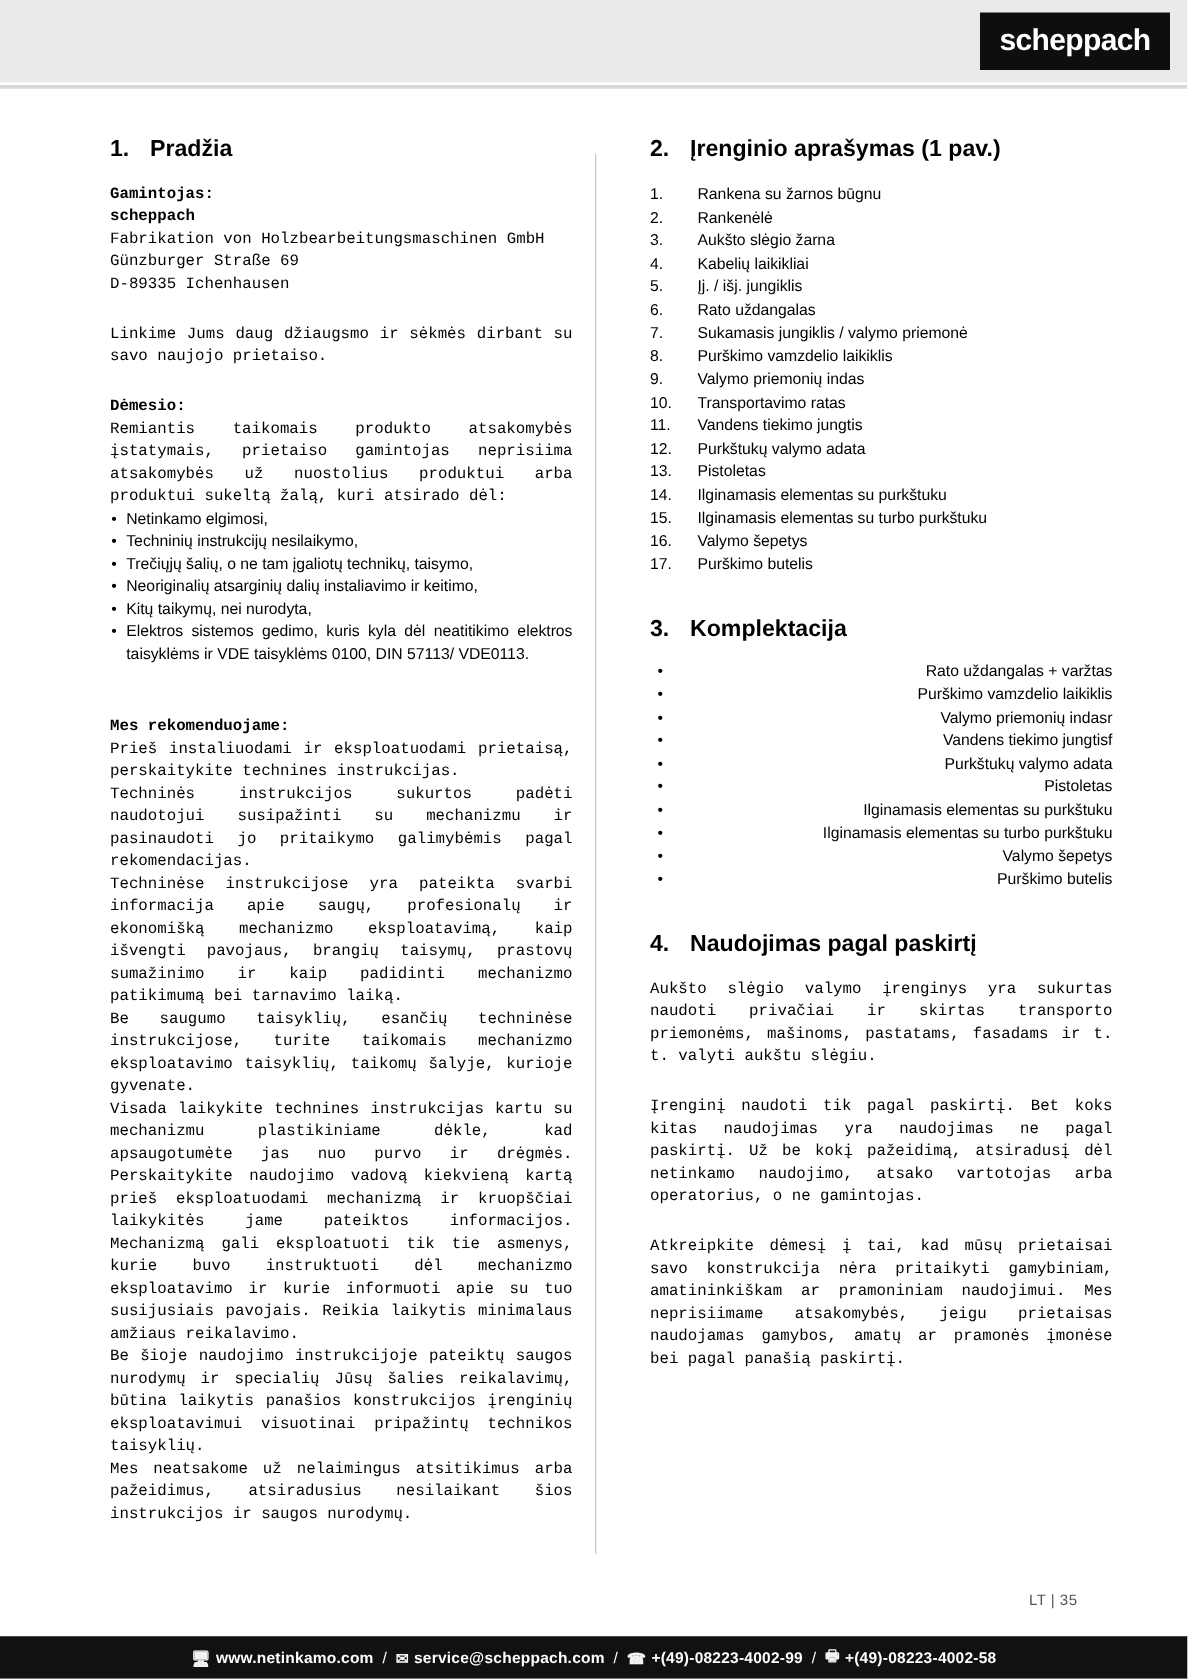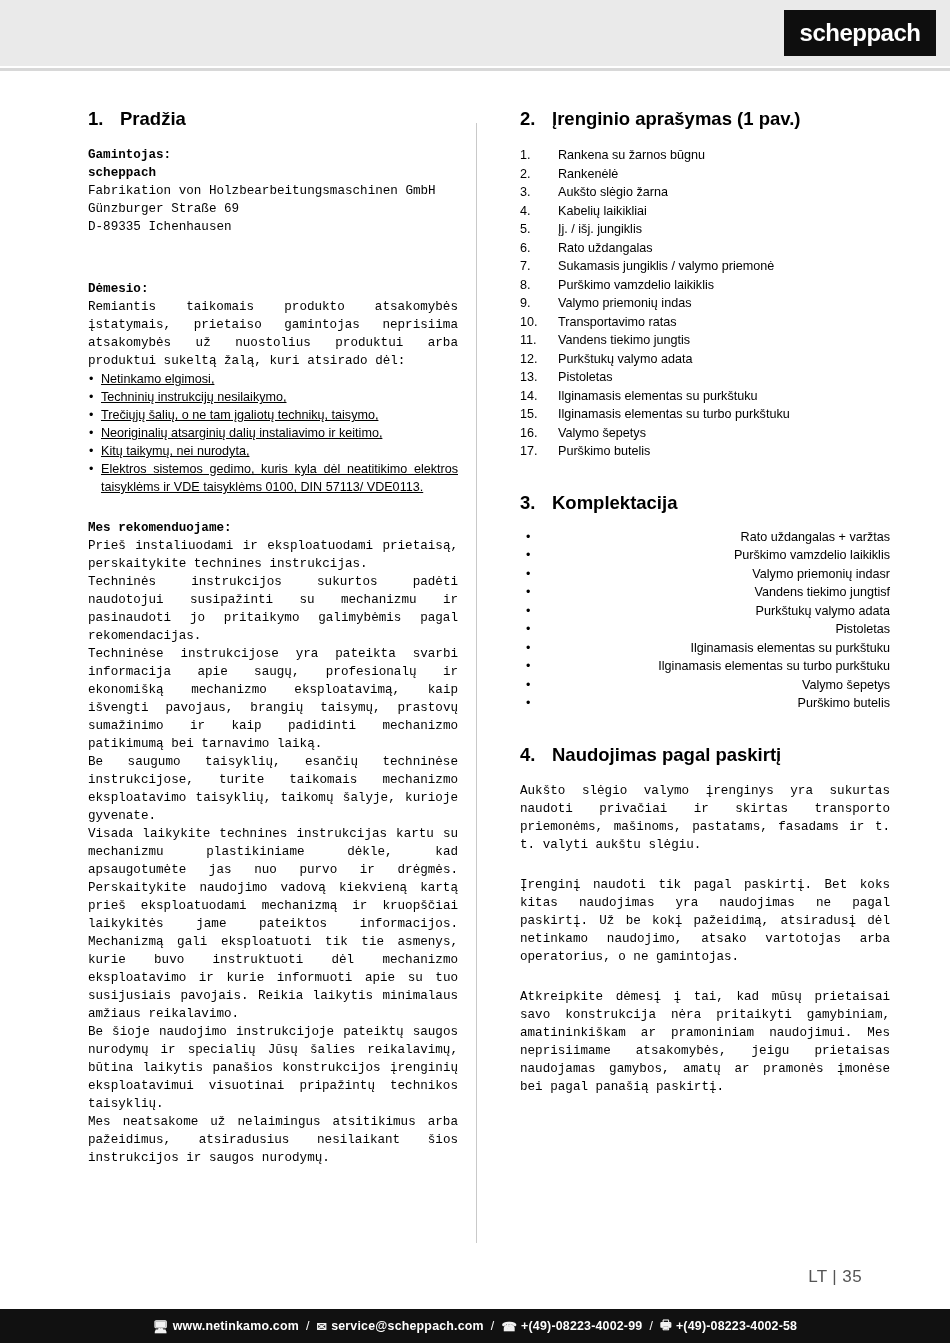--- a/index.html
+++ b/index.html
@@ -83,23 +83,22 @@
   h2.sec.tight { margin-bottom: 14px; }
 
   p { margin: 0 0 0 0; font-family: Liberation Mono, monospace; }
   .p { margin-bottom: 11px; }
   .bold { font-weight: bold; }
 
   .tight-block p { margin: 0; }
 
   ul.dash {
     list-style: none;
-    margin: 0 0 12px 0;
+    margin: 0 0 29px 0;
     padding: 0;
-    text-decoration: underline;
   }
   ul.dash li {
     position: relative;
     padding-left: 13px;
     margin-bottom: 0;
     text-align: justify;
   }
   ul.dash li:before {
     content: "•";
     position: absolute;
@@ -145,21 +144,21 @@
 
   .gap-sm { height: 11px; }
   .gap-md { height: 22px; }
   .gap-lg { height: 30px; }
 
   
   .page-num {
     position: absolute;
     right: 88px;
     bottom: 56px;
-    font-size: 17px;
+    font-size: 12px;
     color: #555555;
     letter-spacing: 0.4px;
     margin-top: 34px;
   }
   .footer-bar {
     position: absolute;
     left: 0;
     bottom: 0;
     width: 100%;
     height: 34px;
@@ -200,20 +199,21 @@
       <p class="bold">Gamintojas:</p>
       <p class="bold">scheppach</p>
       <p>Fabrikation von Holzbearbeitungsmaschinen GmbH</p>
       <p>Günzburger Straße 69</p>
       <p>D-89335 Ichenhausen</p>
     </div>
 
     <div class="gap-md"></div>
 
     <div class="tight-block">
+      <p>Linkime Jums daug džiaugsmo ir sėkmės dirbant su savo naujojo prietaiso.</p>
     </div>
 
     <div class="gap-md"></div>
 
     <div class="tight-block">
       <p class="bold">Dėmesio:</p>
       <p>Remiantis taikomais produkto atsakomybės įstatymais, prietaiso gamintojas neprisiima atsakomybės už nuostolius produktui arba produktui sukeltą žalą, kuri atsirado dėl:</p>
     </div>
 
     <ul class="dash">

